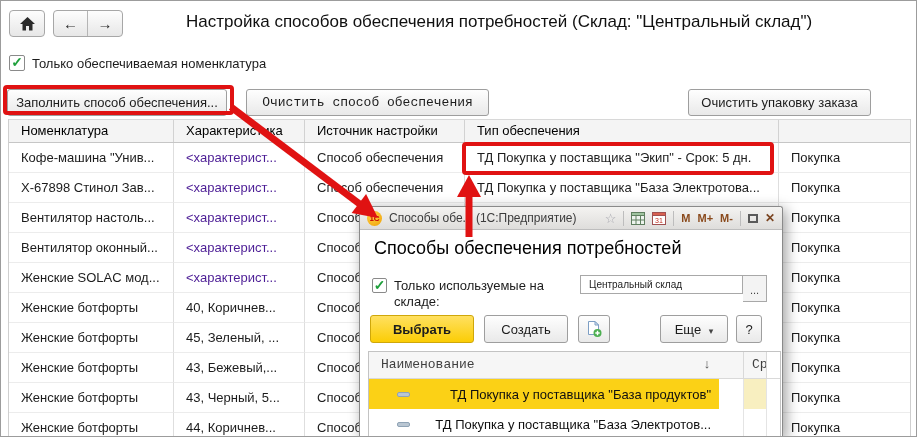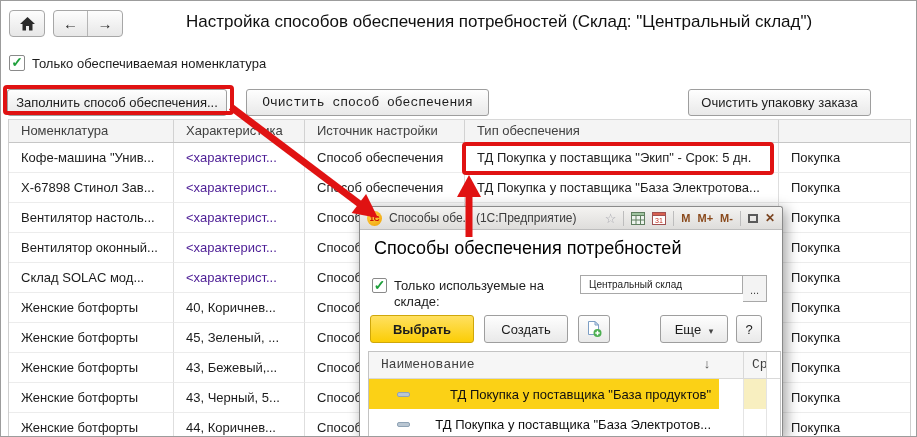--- a/index.html
+++ b/index.html
@@ -35,21 +35,21 @@
   .abtn1 { left:6px;  width:220px; }
   .abtn2 { left:245px; width:243px;font-family:Liberation Mono, monospace; }
   .abtn3 { left:483px; width:190px; }
   .abtn4 { left:687px; width:183px; }
 
   
   .grid { position:absolute; left:7px; top:118px; width:903px; height:319px;
           border-left:1px solid #cfcfcf; border-right:1px solid #cfcfcf; overflow:hidden; }
   .g-head, .g-row { display:grid; grid-template-columns:165px 131px 160px 314px 133px; }
   .g-head { height:24px; background:#f4f4f4; border-top:1px solid #d8d8d8; border-bottom:1px solid #c6c6c6; }
-  .g-head .c { font-size:13px; color:#404040; line-height:22px; padding-left:12px;
+  .g-head .c { font-size:13px; color:#000000; line-height:22px; padding-left:12px;
                border-right:1px solid #d2d2d2; white-space:nowrap; overflow:hidden; }
   .g-row { height:30px; }
   .g-row .c { font-size:13px; color:#1c1c1c; line-height:29px; padding-left:12px;
               border-right:1px solid #dedede; border-bottom:1px solid #ececec;
               white-space:nowrap; overflow:hidden; }
   .g-row .ghost { color:#4c1d95; }
 
   
   .dialog { position:absolute; left:358px; top:205px; width:424px; height:232px; z-index:10;
             background:#fff; border:1px solid #8a8a8a; border-bottom:none;
@@ -172,21 +172,21 @@
       <div class="c">Покупка</div>
     </div>
     <div class="g-row">
       <div class="c">Вентилятор оконный...</div>
       <div class="c ghost">&lt;характерист...</div>
       <div class="c">Способ обеспечения</div>
       <div class="c"></div>
       <div class="c">Покупка</div>
     </div>
     <div class="g-row">
-      <div class="c">Склад SOLAC мод...</div>
+      <div class="c">Женские SOLAC мод...</div>
       <div class="c ghost">&lt;характерист...</div>
       <div class="c">Способ обеспечения</div>
       <div class="c"></div>
       <div class="c">Покупка</div>
     </div>
     <div class="g-row">
       <div class="c">Женские ботфорты</div>
       <div class="c">40, Коричнев...</div>
       <div class="c">Способ обеспечения</div>
       <div class="c"></div>

